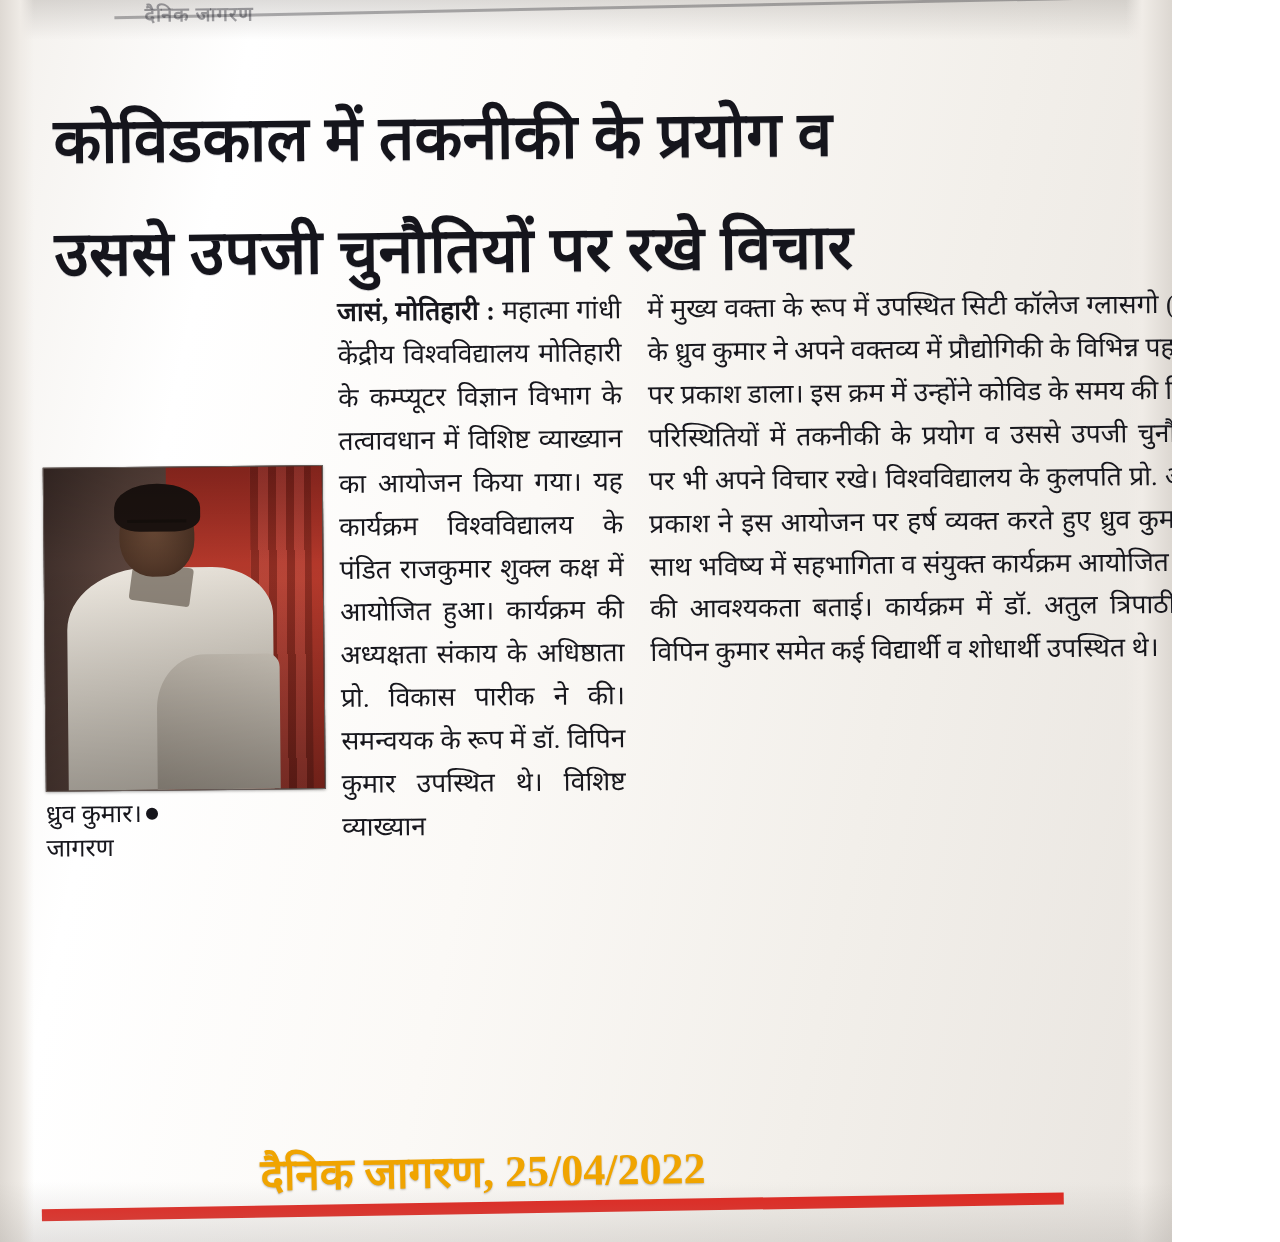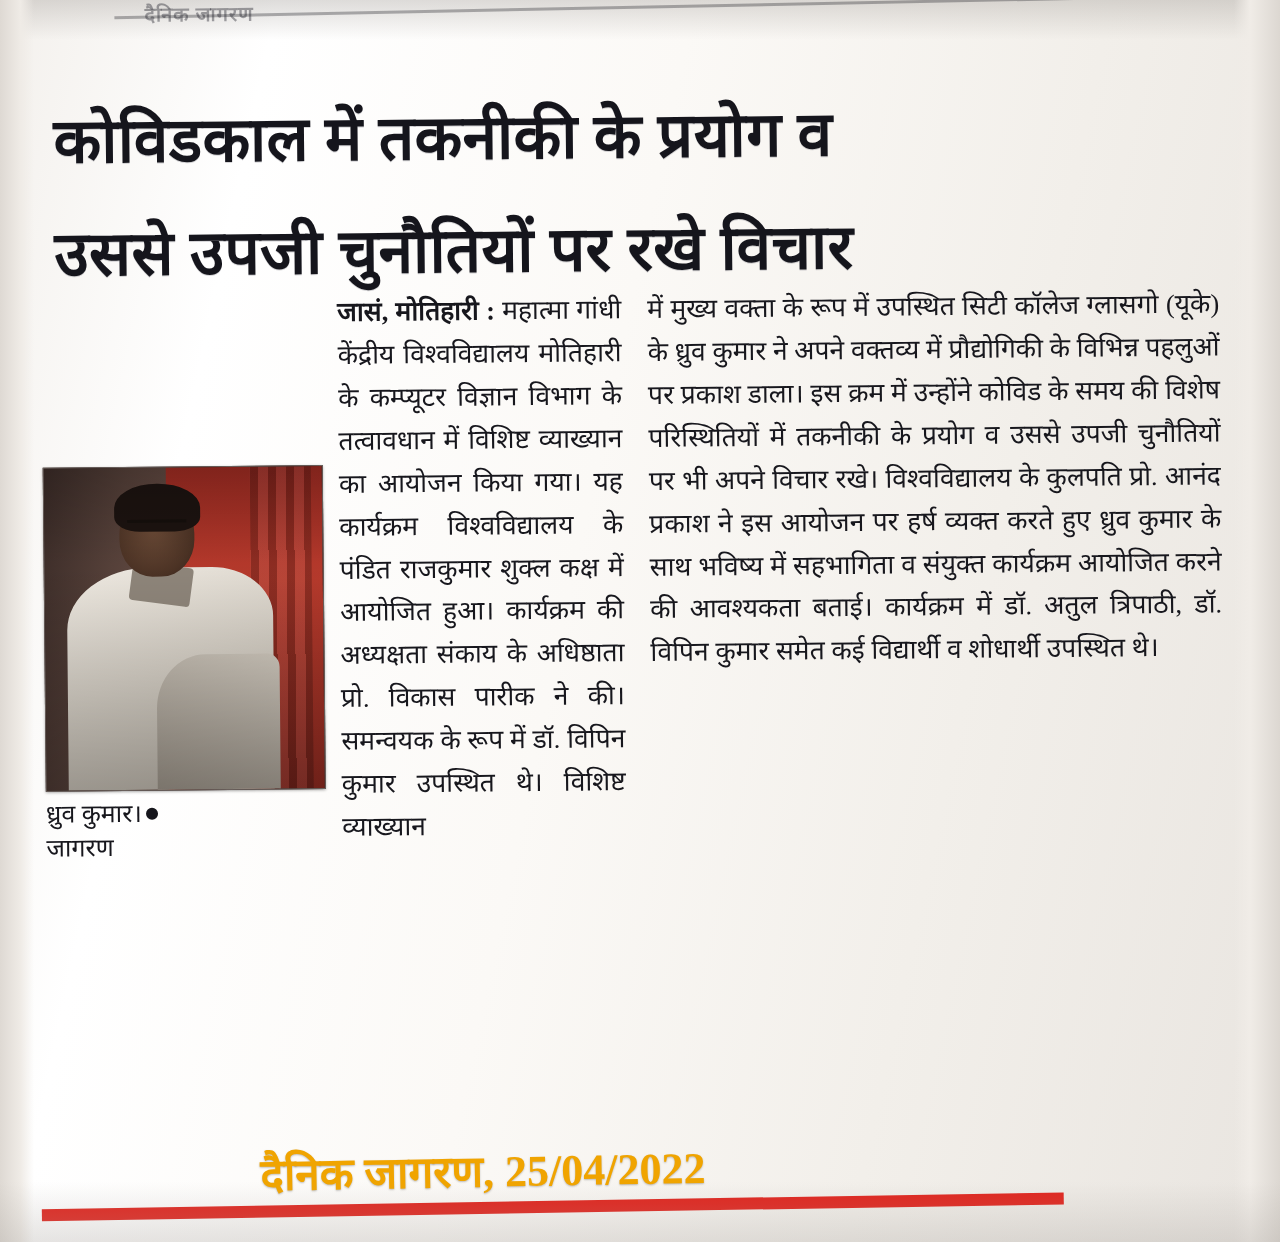--- a/index.html
+++ b/index.html
@@ -10,21 +10,21 @@
   body {
     width: 1280px;
     height: 1242px;
     overflow: hidden;
     font-family: "Liberation Serif", serif;
   }
 
   
   #clipping {
     position: relative;
-    width: 1280px;
+    width: 1172px;
     height: 1242px;
     background:
       linear-gradient(102deg, #f3f0ec 0%, #ffffff 18%, #fbf9f6 45%, #f2efea 72%, #e9e5e0 100%);
     overflow: hidden;
   }
   
   .scan-band {
     position: absolute;
     left: 0; right: 0;
     pointer-events: none;

